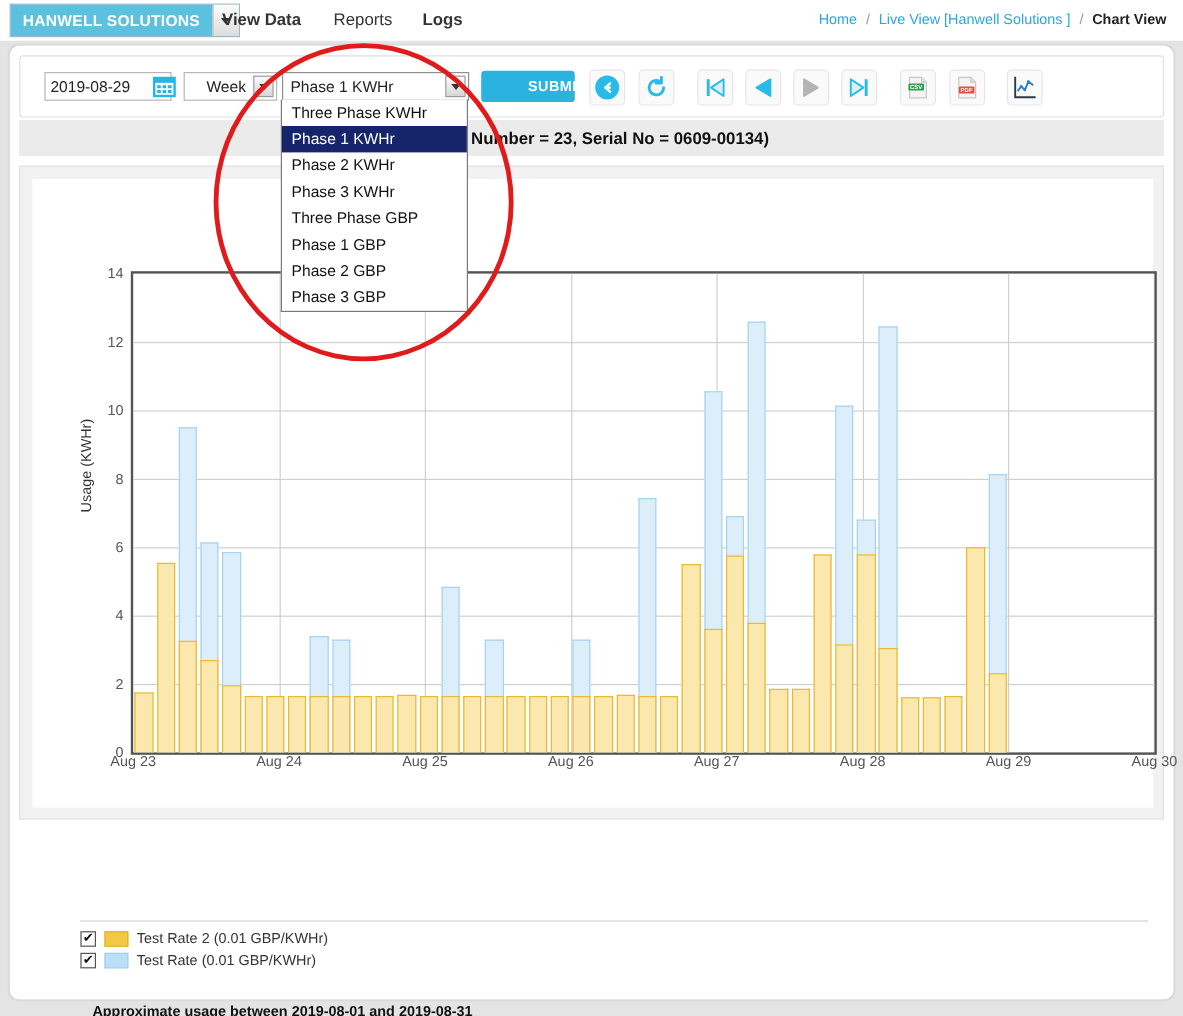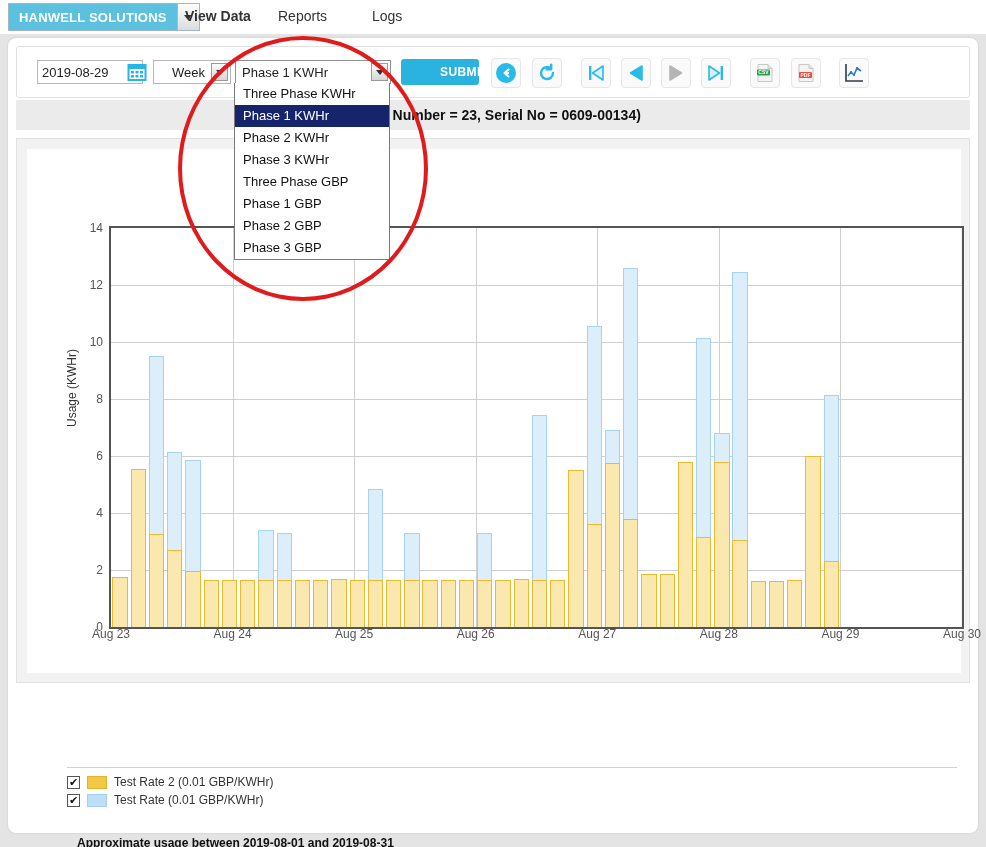--- a/index.html
+++ b/index.html
@@ -39,21 +39,21 @@
   .caret-tri {
     width: 0; height: 0; border-left: 4px solid transparent;
     border-right: 4px solid transparent; border-top: 5px solid #333;
   }
   .nav-link {
     position: absolute; top: 8px; font-size: 14px; color: #333;
     font-weight: bold; cursor: pointer; white-space: nowrap;
   }
   .nav-link.n1 { left: 185px; }
   .nav-link.n2 { left: 278px; font-weight: normal; }
-  .nav-link.n3 { left: 372px; font-weight: normal; }
+  .nav-link.n3 { left: 352px; font-weight: bold; }
 
   #breadcrumb {
     position: absolute; right: 14px; top: 9px;
     font-size: 12px; white-space: nowrap;
   }
   #breadcrumb .crumb-link { color: #2ba6dd; cursor: pointer; }
   #breadcrumb .crumb-sep { color: #9a9a9a; margin: 0 4px; }
   #breadcrumb .crumb-current { color: #222; font-weight: bold; }
 
   
@@ -232,20 +232,27 @@
   <div id="brand">
     <div id="brand-label">HANWELL SOLUTIONS</div>
     <div id="brand-caret">
       <span class="caret-tri"></span>
     </div>
   </div>
   <div class="nav-link n1">View Data</div>
   <div class="nav-link n2">Reports</div>
   <div class="nav-link n3">Logs</div>
 
+  <div id="breadcrumb">
+    <span class="crumb-link">Home</span>
+    <span class="crumb-sep">/</span>
+    <span class="crumb-link">Live View [Hanwell Solutions ]</span>
+    <span class="crumb-sep">/</span>
+    <span class="crumb-current">Chart View</span>
+  </div>
 </div>
 
 <div id="page">
 
   <div id="toolbar">
     <input id="date-input" value="2019-08-29" style="">
     <span id="cal-icon">
       <svg width="20" height="20" viewBox="0 0 20 20">
         <rect x="1.5" y="3" width="17" height="15" fill="#fff" stroke="#23b6e8" stroke-width="2"></rect>
         <rect x="1.5" y="3" width="17" height="4" fill="#23b6e8"></rect>

